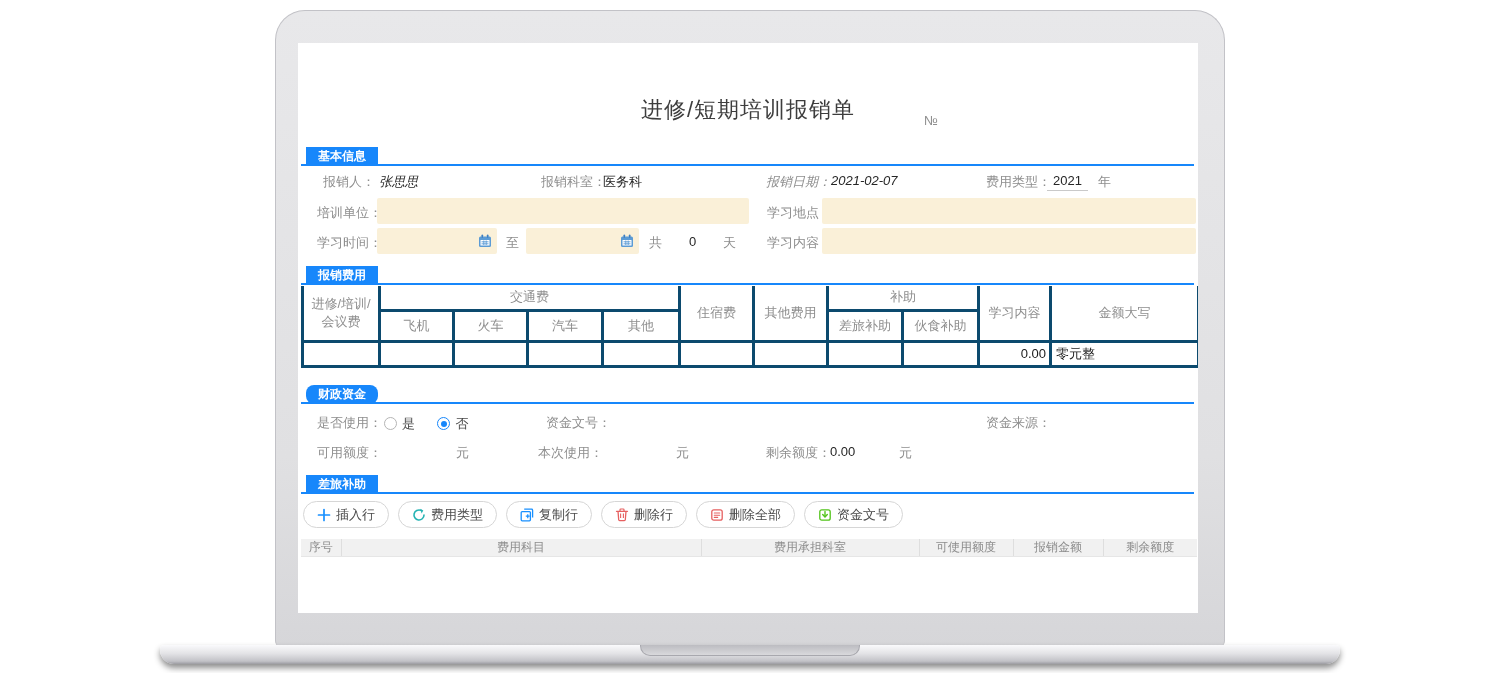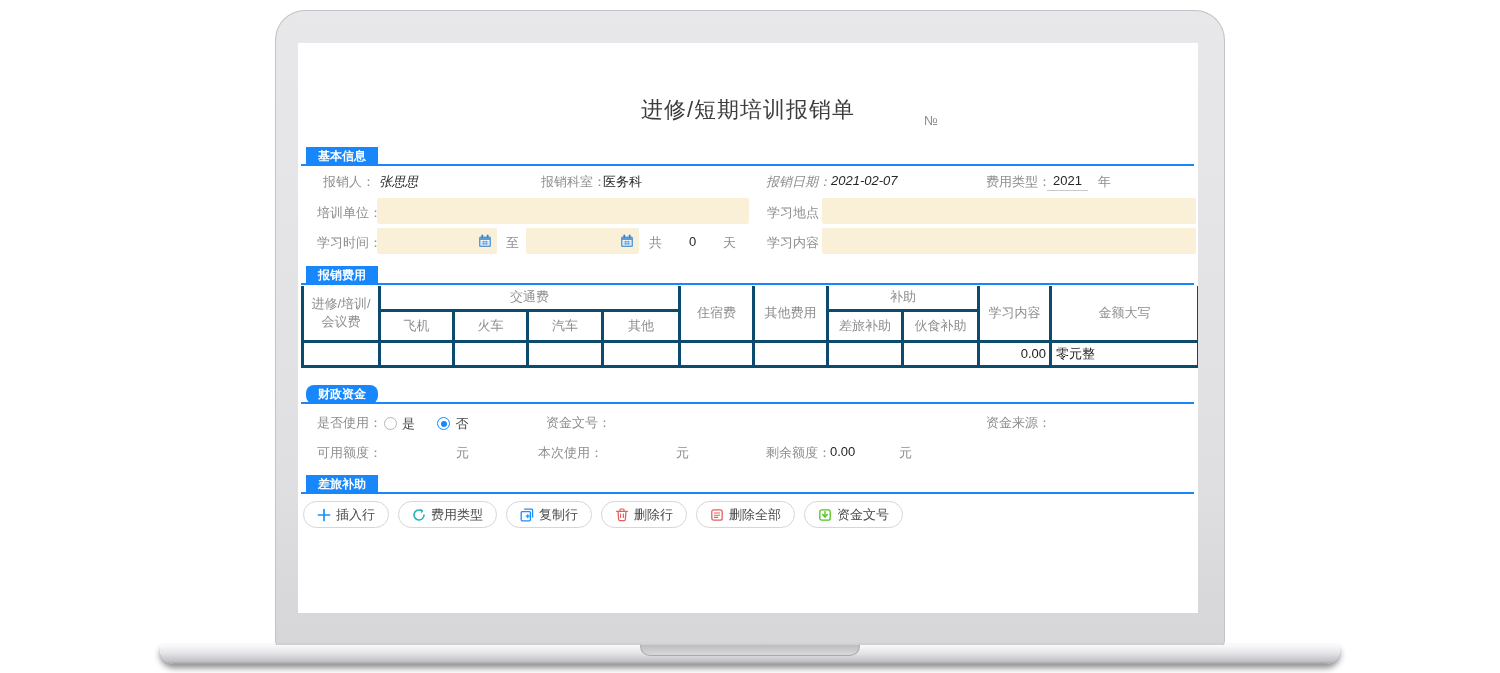--- a/index.html
+++ b/index.html
@@ -240,20 +240,40 @@
         <div class="btn">
           <svg viewBox="0 0 14 14">
               <rect x="1.8" y="1.8" width="10.4" height="10.4" rx="2" fill="none" stroke="#52c41a" stroke-width="1.3"></rect>
               <path d="M7 3.6v5" stroke="#52c41a" stroke-width="1.4" stroke-linecap="round"></path>
               <path d="M4.7 6.6L7 9l2.3-2.4" fill="none" stroke="#52c41a" stroke-width="1.4" stroke-linecap="round" stroke-linejoin="round"></path>
             </svg>
           <span>资金文号</span>
         </div>
       </div>
 
+      <table class="own">
+        <colgroup>
+          <col style="width:40px">
+            <col style="width:360px">
+            <col style="width:218px">
+          <col style="width:94px">
+            <col style="width:90px">
+            <col style="width:94px">
+        </colgroup>
+        <tbody>
+            <tr>
+          <th>序号</th>
+          <th>费用科目</th>
+          <th>费用承担科室</th>
+          <th>可使用额度</th>
+          <th>报销金额</th>
+          <th>剩余额度</th>
+        </tr>
+      </tbody>
+        </table>
 
     </div>
   </div>
 
   <div class="base">
     <div class="notch"></div>
   </div>
 </div>
 
 </body></html>

